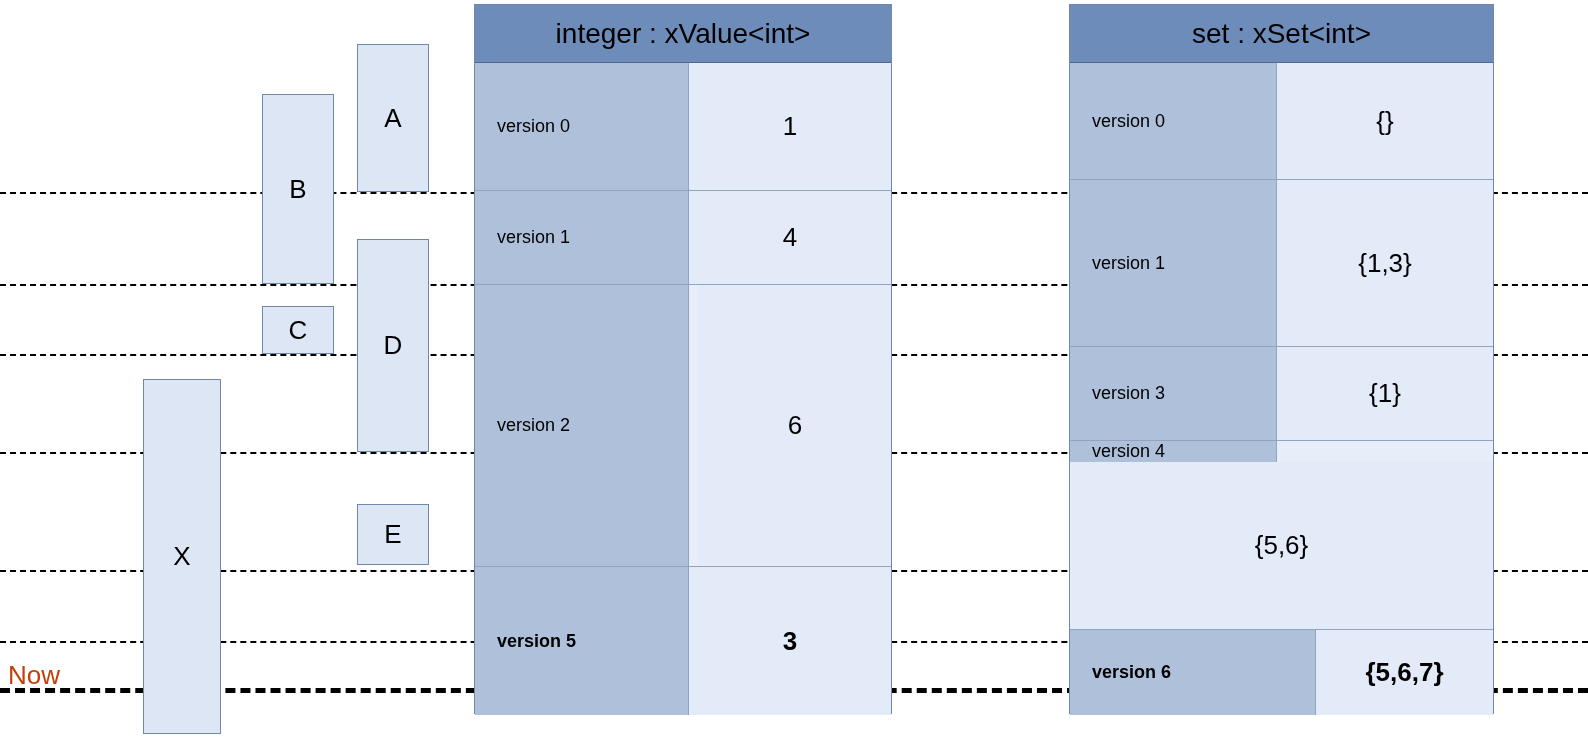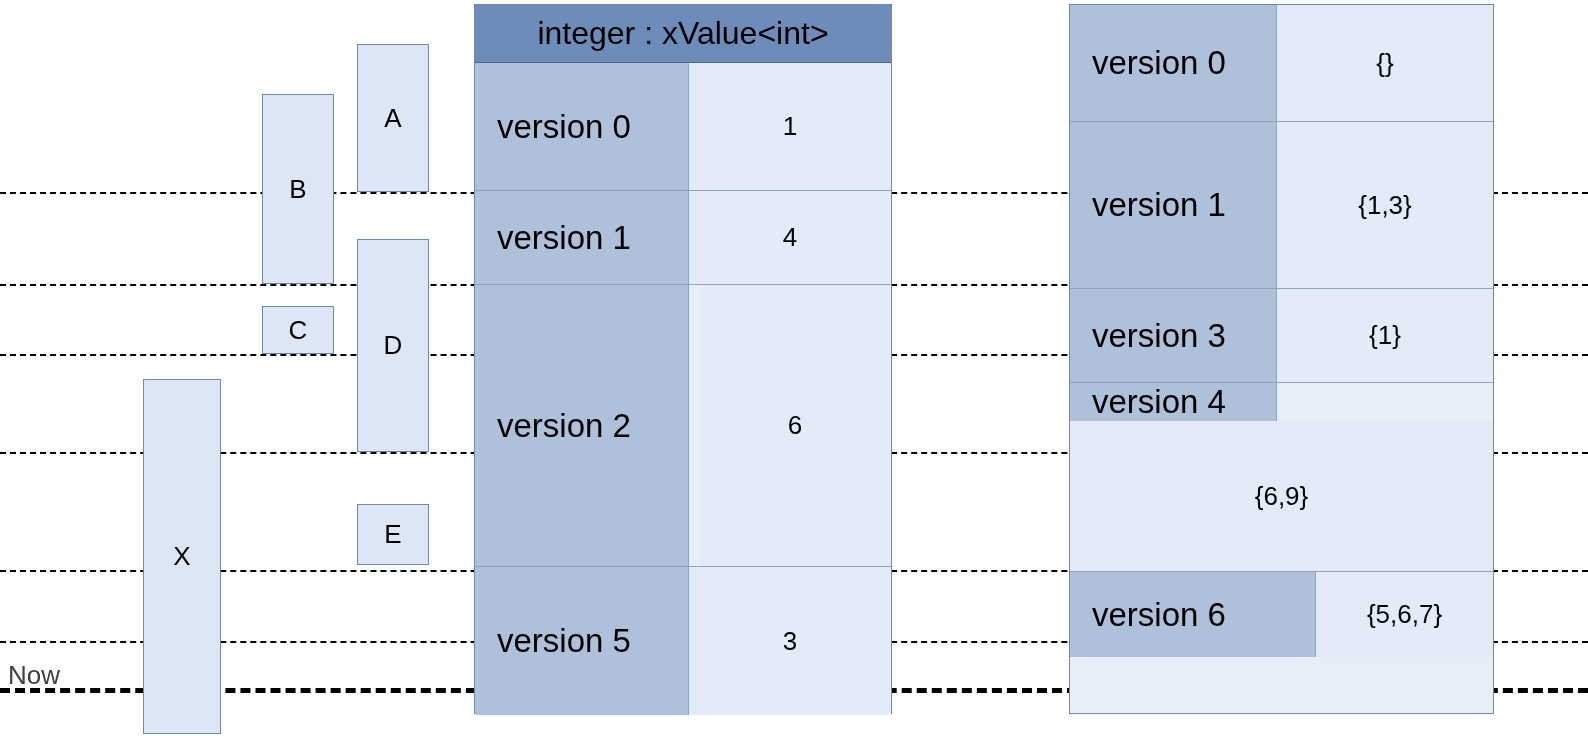--- a/index.html
+++ b/index.html
@@ -13,21 +13,21 @@
   
   .guide{
     position:absolute;left:0;width:1588px;height:0;
     border-top:2px dashed #000000;
   }
   .nowline{
     position:absolute;left:0;width:1588px;height:0;
     border-top:5px dashed #000000;
   }
   .now-label{
-    position:absolute;font-size:26px;color:#404040;line-height:1;
+    position:absolute;font-size:26px;color:#c2410c;line-height:1;
   }
 
   
   .tbox{
     position:absolute;
     background:#dce6f4;
     border:1px solid #7089a8;
     display:flex;align-items:center;justify-content:center;
     font-size:26px;color:#000;
     box-sizing:border-box;
@@ -36,36 +36,36 @@
   
   .table{
     position:absolute;
     border:1px solid #7089a8;
     box-sizing:border-box;
     background:#e8eef9;
   }
   .table-header{
     background:#6d8cb9;
     color:#000;
-    font-size:32px;
+    font-size:28px;
     height:58px;
     display:flex;align-items:center;justify-content:center;
     border-bottom:1px solid #50688c;
     box-sizing:border-box;
   }
   .trow{
     display:flex;
     box-sizing:border-box;
     border-bottom:1px solid #8fa4c0;
   }
-  .trow:last-child{border-bottom:none;}
+  .trow:last-child{border-bottom:none;font-weight:bold;}
   .tcell-label{
     background:#aec0da;
     color:#000;
-    font-size:33px;
+    font-size:18px;
     display:flex;align-items:center;
     padding-left:22px;
     box-sizing:border-box;
     border-right:1px solid #8fa4c0;
   }
   .tcell-value{
     background:#e3eaf8;
     color:#000;
     font-size:26px;
     display:flex;align-items:center;justify-content:center;
@@ -104,34 +104,35 @@
       <div class="trow" style="height: 282px; gap: 10px;">
         <div class="tcell-label" style="width: 214px;">version 2</div>
         <div class="tcell-value">6</div>
       </div>
       <div class="trow" style="height: 148px;">
         <div class="tcell-label" style="width: 214px;">version 5</div>
         <div class="tcell-value">3</div>
       </div>
     </div>
     <div class="table" style="left: 1069px; top: 4px; width: 425px; height: 710px;">
+      <div class="table-header">set : xSet&lt;int&gt;</div>
       <div class="trow" style="height: 117px;">
         <div class="tcell-label" style="width: 207px;">version 0</div>
         <div class="tcell-value">{}</div>
       </div>
       <div class="trow" style="height: 167px;">
         <div class="tcell-label" style="width: 207px;">version 1</div>
         <div class="tcell-value">{1,3}</div>
       </div>
       <div class="trow" style="height: 94px;">
         <div class="tcell-label" style="width: 207px;">version 3</div>
         <div class="tcell-value">{1}</div>
       </div>
       <div class="trow" style="height: 189px; flex-direction: column;">
         <div class="tcell-label" style="width: 207px;">version 4</div>
-        <div class="tcell-value">{6,9}</div>
+        <div class="tcell-value">{5,6}</div>
       </div>
       <div class="trow" style="height: 85px;">
         <div class="tcell-label" style="width: 246px;">version 6</div>
         <div class="tcell-value">{5,6,7}</div>
       </div>
     </div>
   </div>
 
 </body></html>

